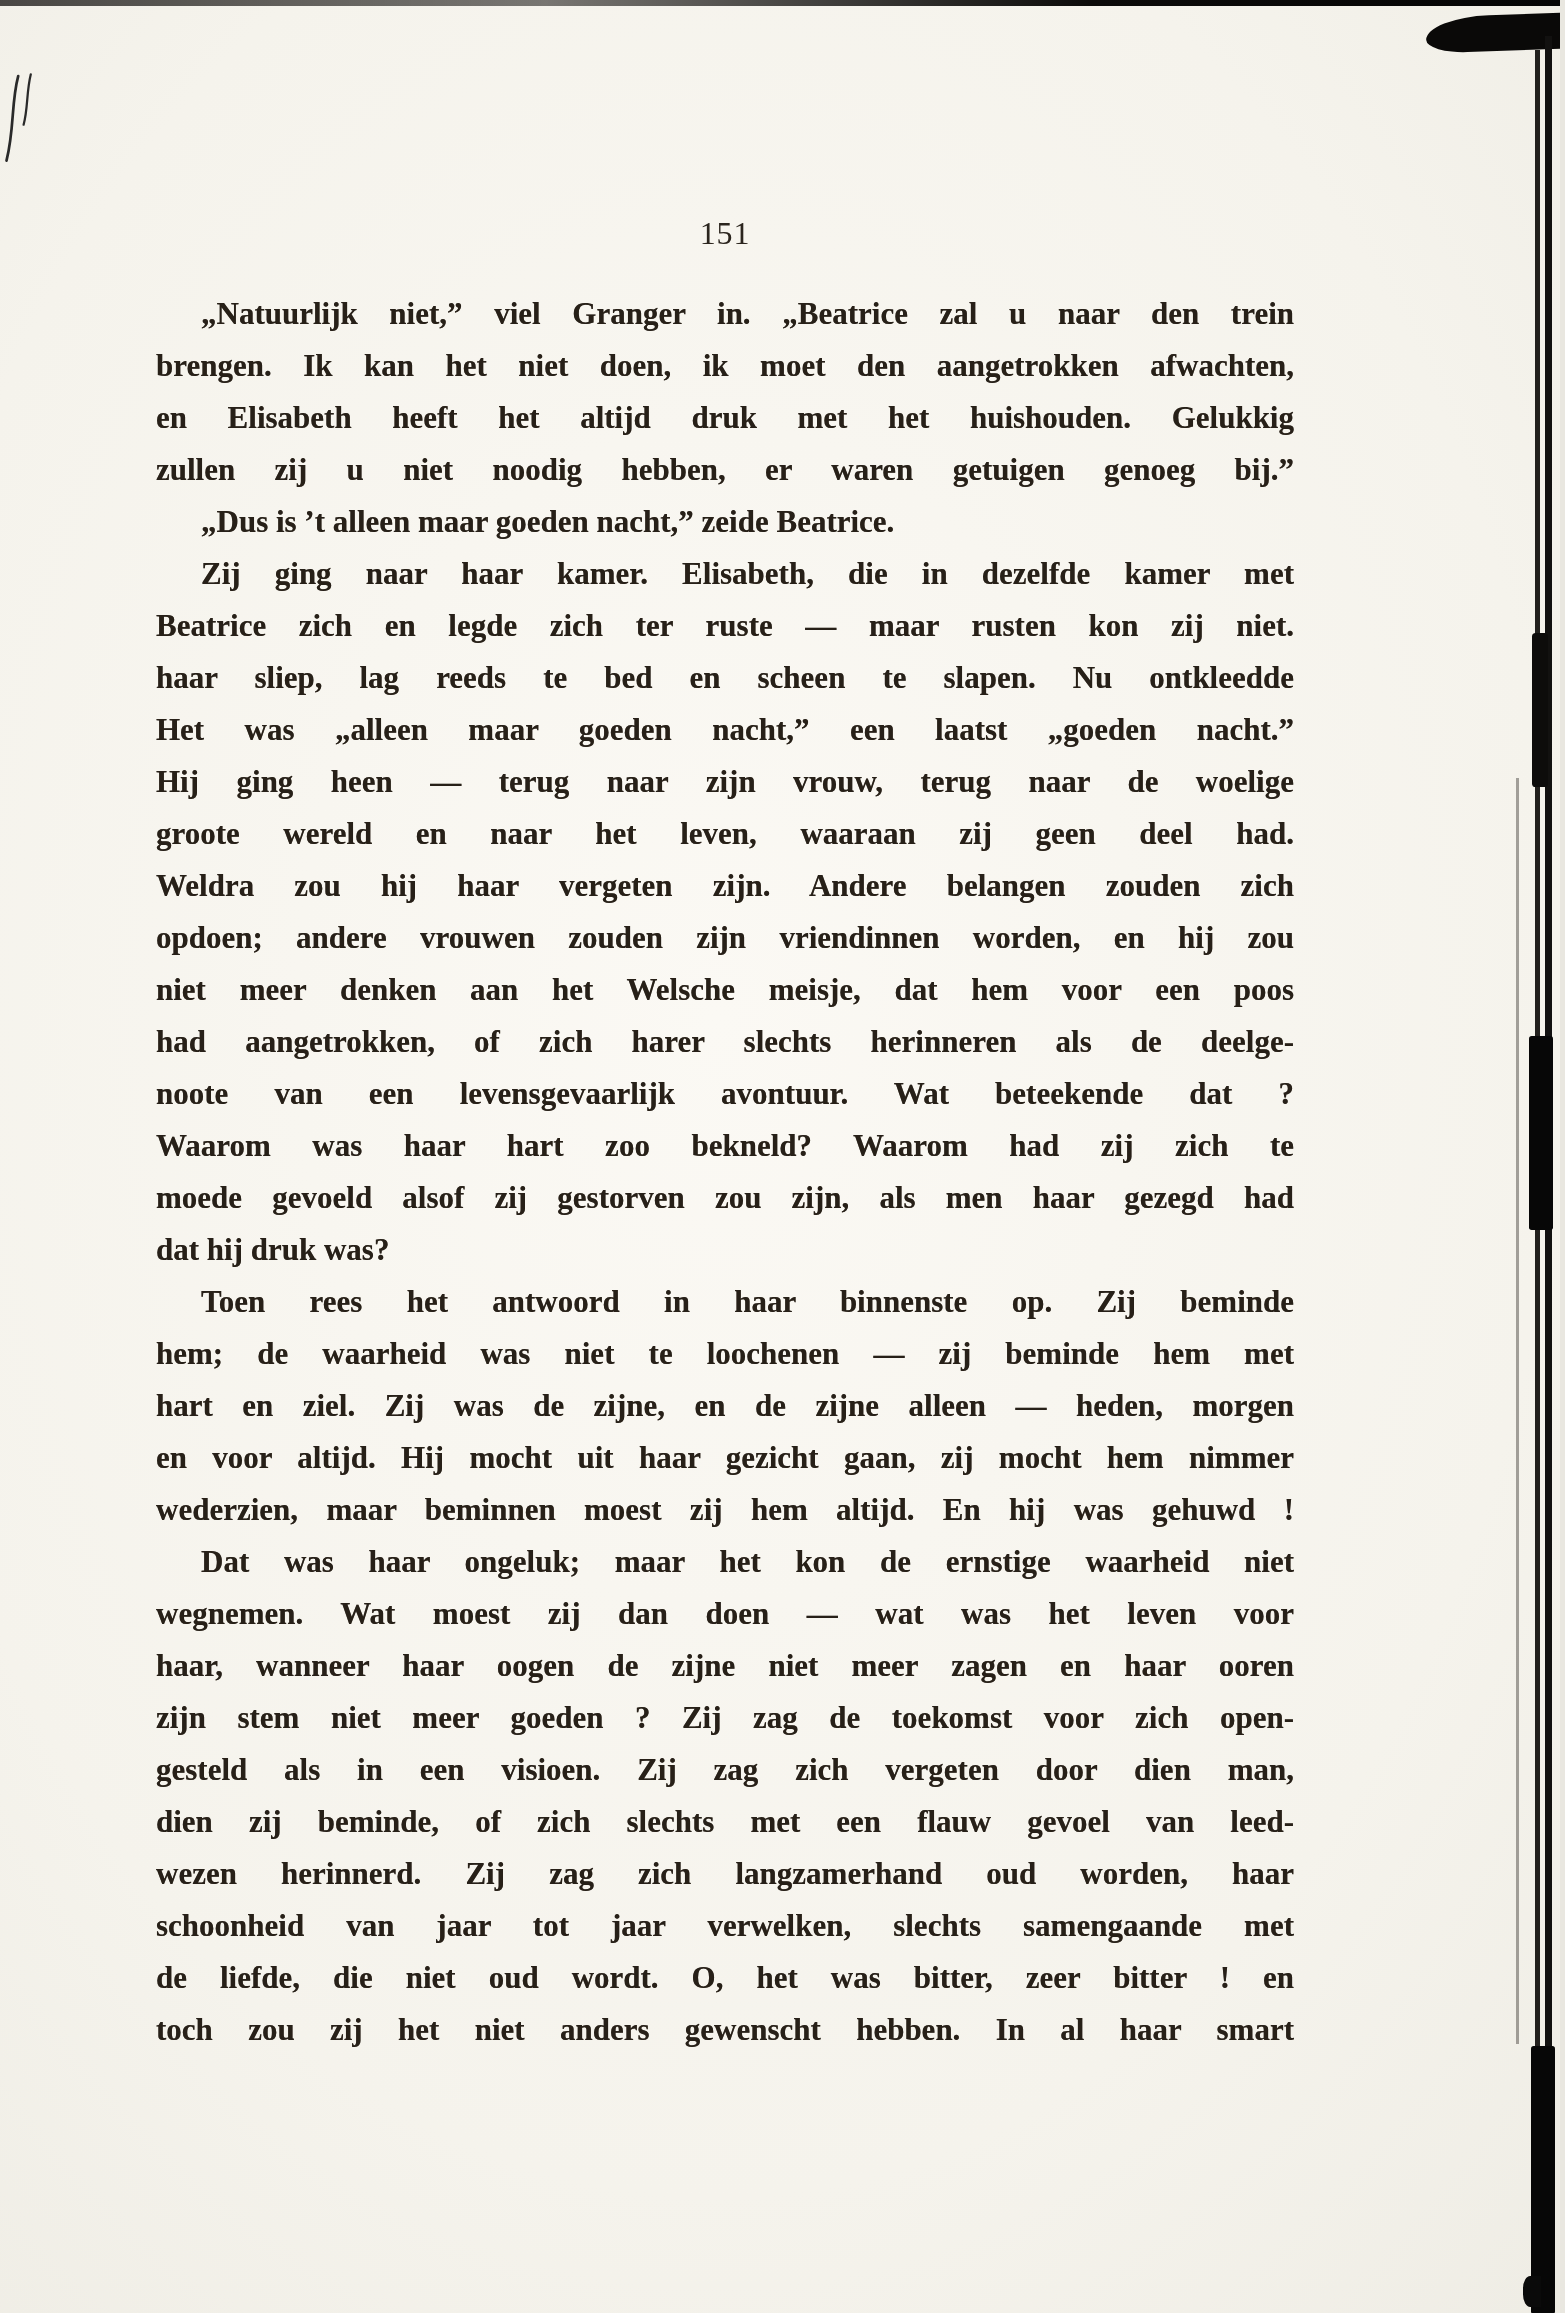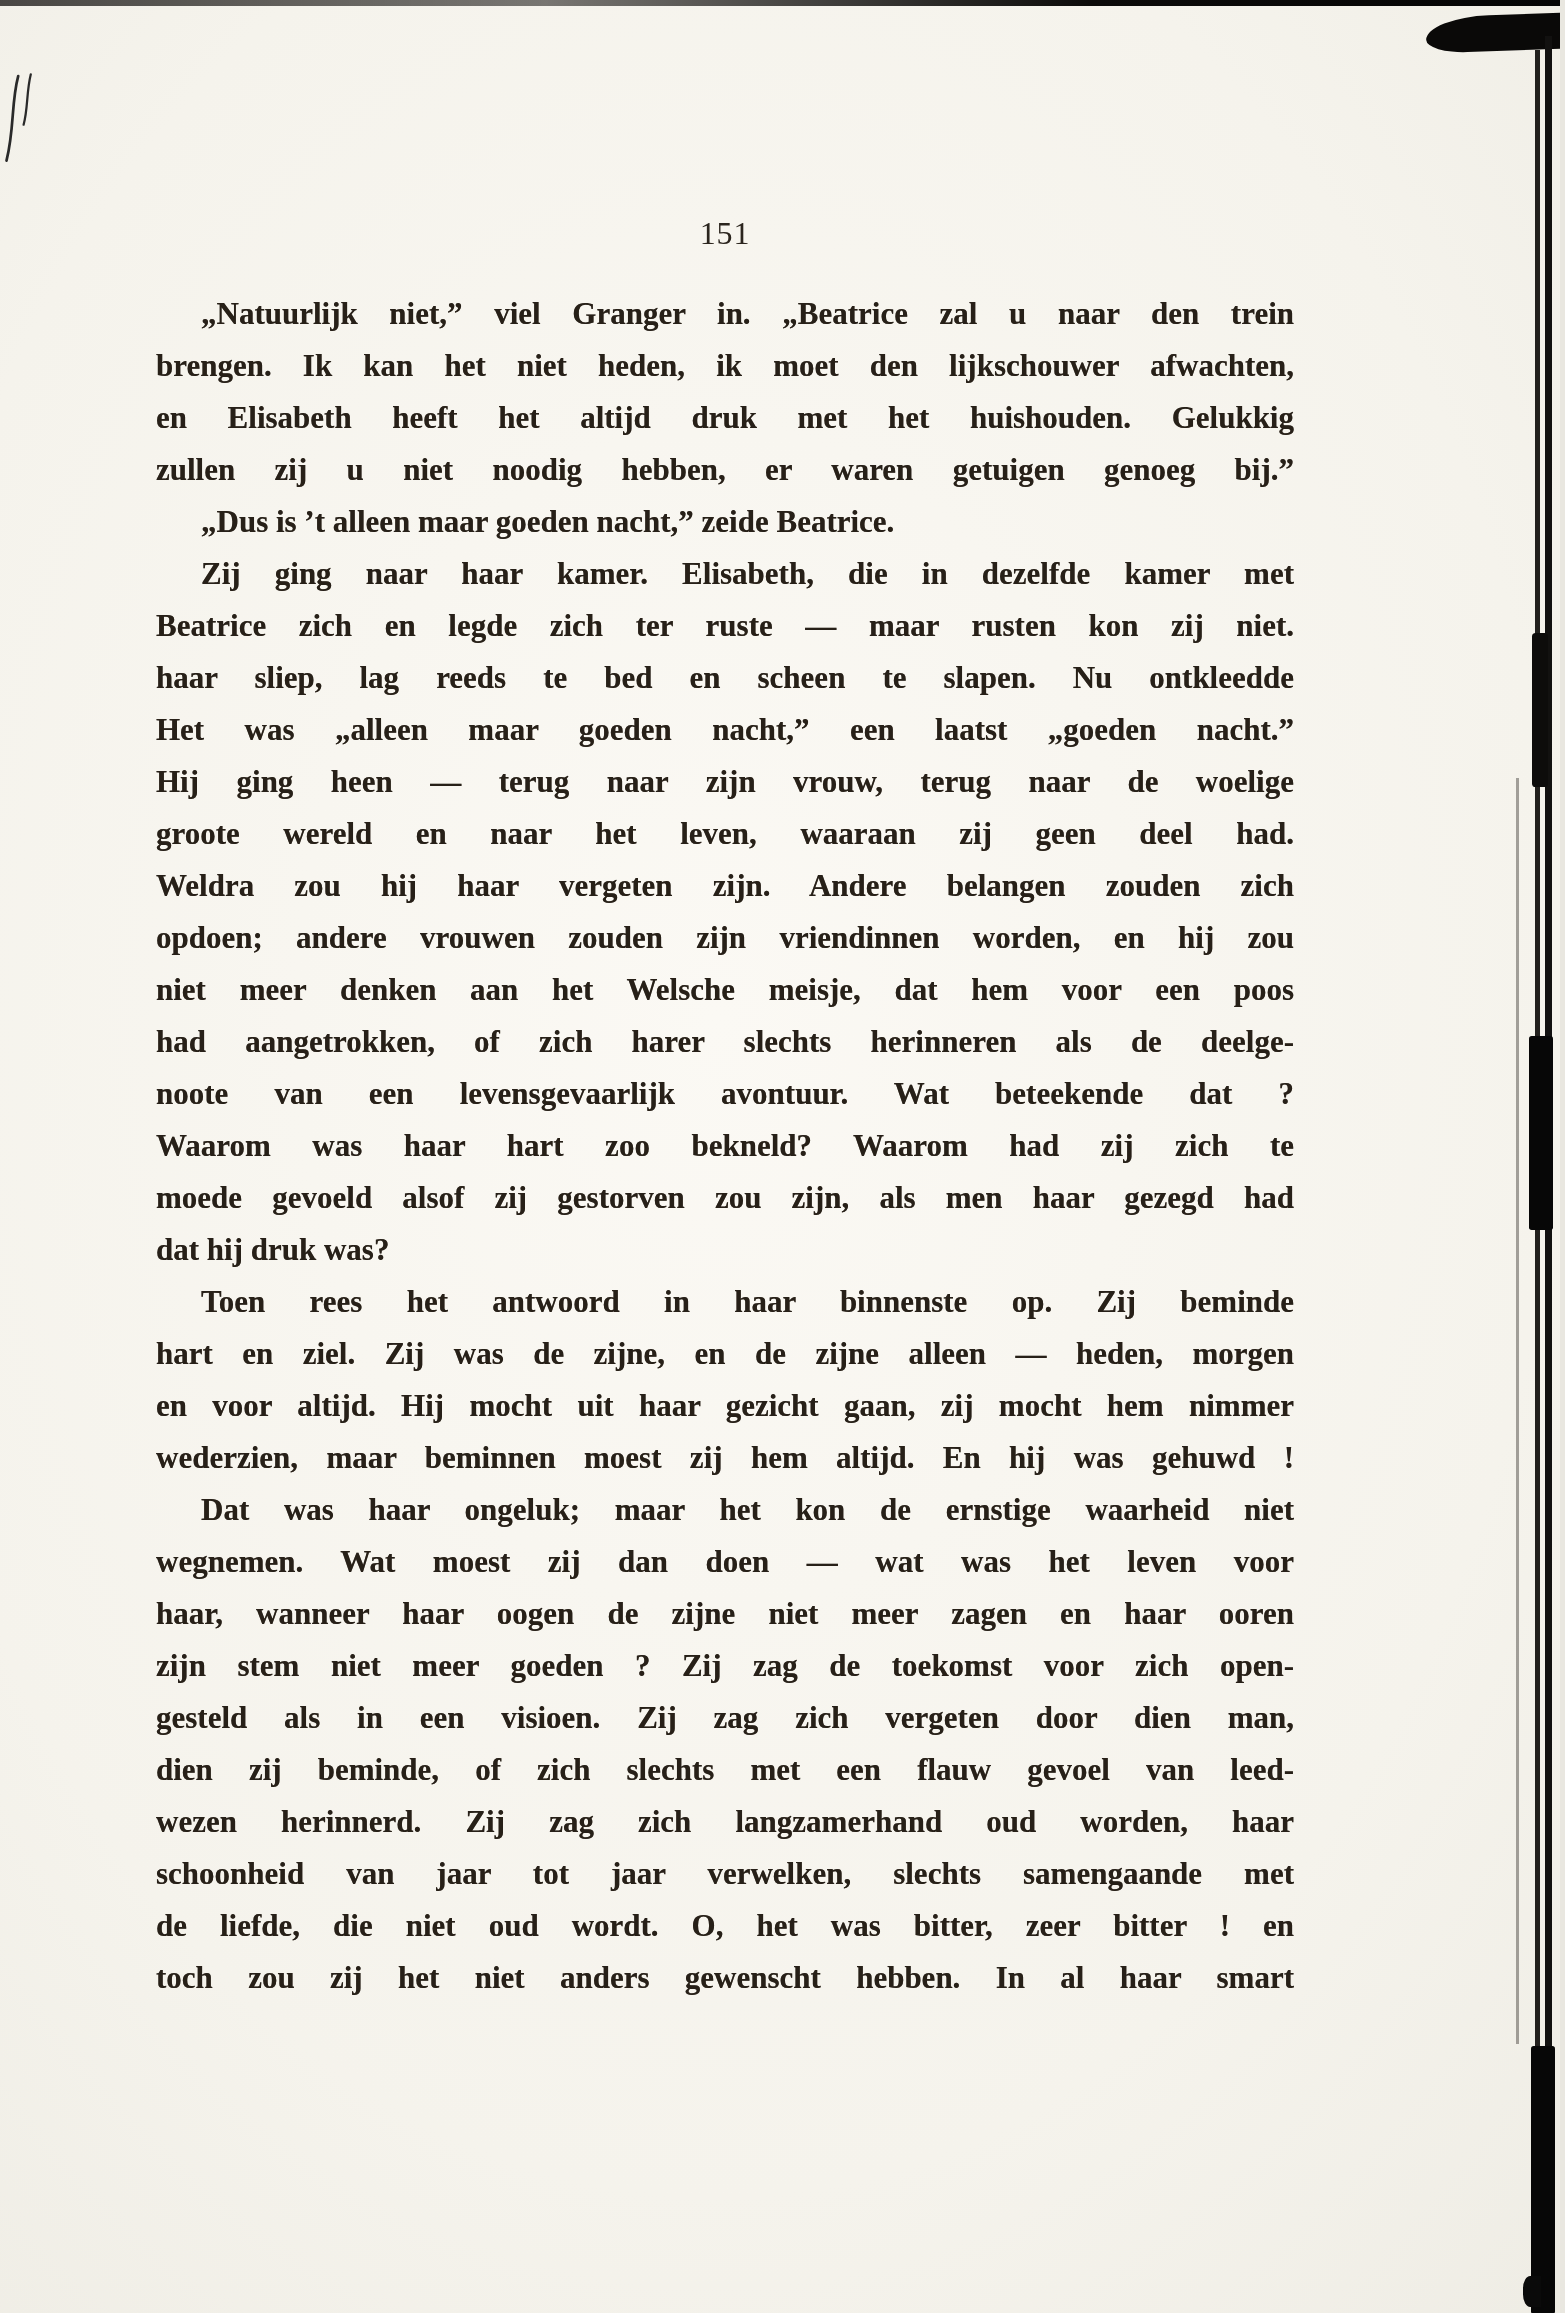--- a/index.html
+++ b/index.html
@@ -69,21 +69,21 @@
   <svg class="scan-pen-marks" width="54" height="100" viewBox="0 0 60 110">
     <path d="M18,4 C10,34 14,62 5,98" stroke="#2a2a2a" stroke-width="3" fill="none" stroke-linecap="round"></path>
     <path d="M32,2 C27,22 29,40 24,58" stroke="#2a2a2a" stroke-width="2.5" fill="none" stroke-linecap="round"></path>
   </svg>
 
   <div class="page-number">151</div>
 
   <div class="text-block">
       <div class="paragraph">
         <div class="text-line indent">„Natuurlijk niet,” viel Granger in. „Beatrice zal u naar den trein</div>
-        <div class="text-line">brengen. Ik kan het niet heden, ik moet den lijkschouwer afwachten,</div>
+        <div class="text-line">brengen. Ik kan het niet doen, ik moet den aangetrokken afwachten,</div>
         <div class="text-line">en Elisabeth heeft het altijd druk met het huishouden. Gelukkig</div>
         <div class="text-line">zullen zij u niet noodig hebben, er waren getuigen genoeg bij.”</div>
       </div>
       <div class="paragraph">
         <div class="text-line indent last-left">„Dus is ’t alleen maar goeden nacht,” zeide Beatrice.</div>
       </div>
       <div class="paragraph">
         <div class="text-line indent">Zij ging naar haar kamer. Elisabeth, die in dezelfde kamer met</div>
         <div class="text-line">Beatrice zich en legde zich ter ruste — maar rusten kon zij niet.</div>
         <div class="text-line">haar sliep, lag reeds te bed en scheen te slapen. Nu ontkleedde</div>
@@ -94,20 +94,21 @@
         <div class="text-line">opdoen; andere vrouwen zouden zijn vriendinnen worden, en hij zou</div>
         <div class="text-line">niet meer denken aan het Welsche meisje, dat hem voor een poos</div>
         <div class="text-line">had aangetrokken, of zich harer slechts herinneren als de deelge-</div>
         <div class="text-line">noote van een levensgevaarlijk avontuur. Wat beteekende dat ?</div>
         <div class="text-line">Waarom was haar hart zoo bekneld? Waarom had zij zich te</div>
         <div class="text-line">moede gevoeld alsof zij gestorven zou zijn, als men haar gezegd had</div>
         <div class="text-line last-left">dat hij druk was?</div>
       </div>
       <div class="paragraph">
         <div class="text-line indent">Toen rees het antwoord in haar binnenste op. Zij beminde</div>
+        <div class="text-line">hem; de waarheid was niet te loochenen — zij beminde hem met</div>
         <div class="text-line">hart en ziel. Zij was de zijne, en de zijne alleen — heden, morgen</div>
         <div class="text-line">en voor altijd. Hij mocht uit haar gezicht gaan, zij mocht hem nimmer</div>
         <div class="text-line">wederzien, maar beminnen moest zij hem altijd. En hij was gehuwd !</div>
       </div>
       <div class="paragraph">
         <div class="text-line indent">Dat was haar ongeluk; maar het kon de ernstige waarheid niet</div>
         <div class="text-line">wegnemen. Wat moest zij dan doen — wat was het leven voor</div>
         <div class="text-line">haar, wanneer haar oogen de zijne niet meer zagen en haar ooren</div>
         <div class="text-line">zijn stem niet meer goeden ? Zij zag de toekomst voor zich open-</div>
         <div class="text-line">gesteld als in een visioen. Zij zag zich vergeten door dien man,</div>

